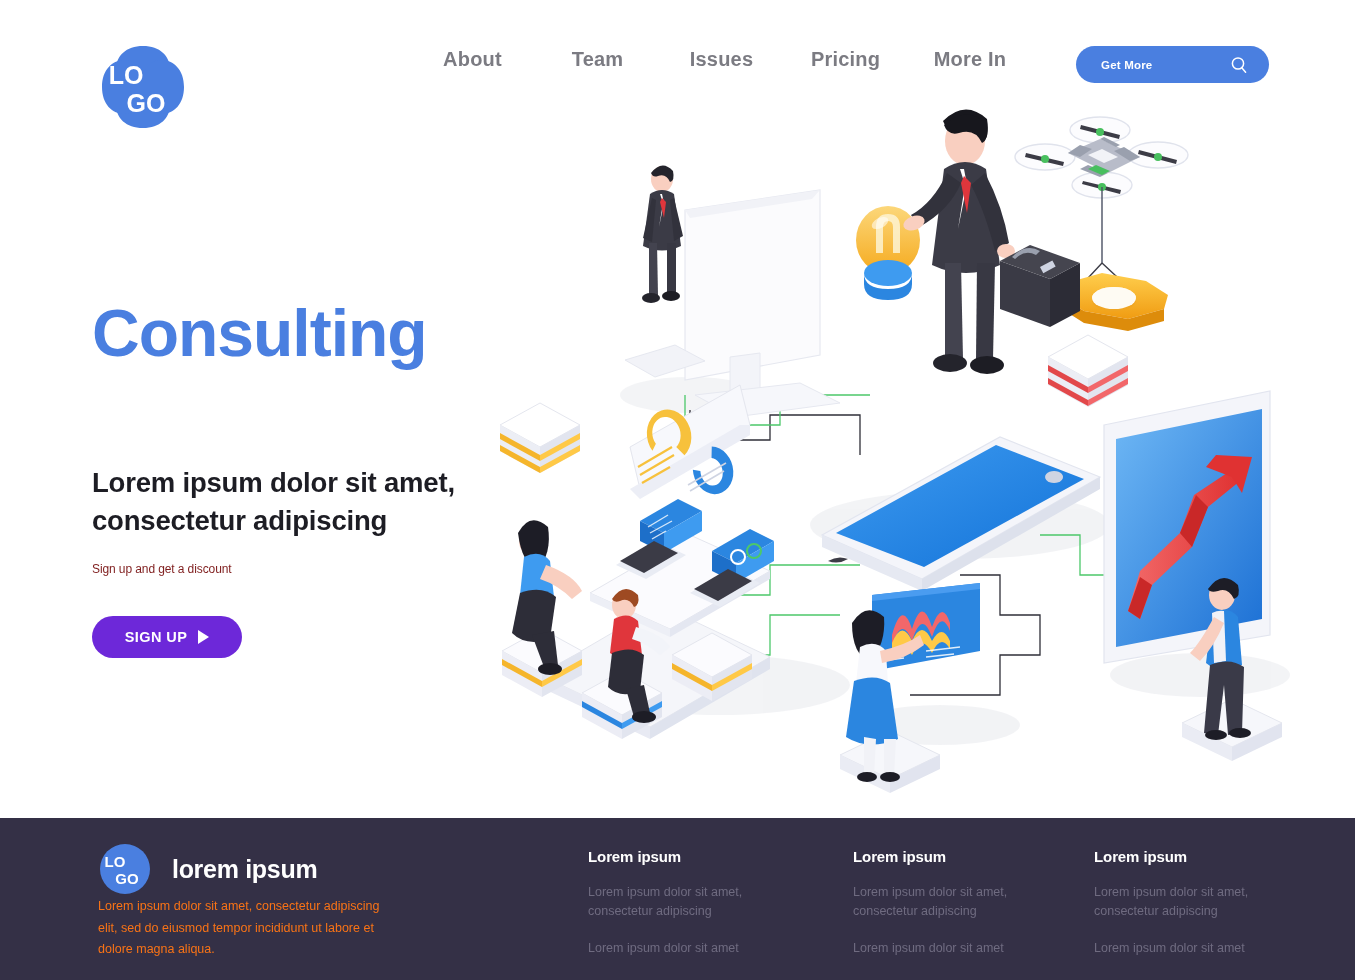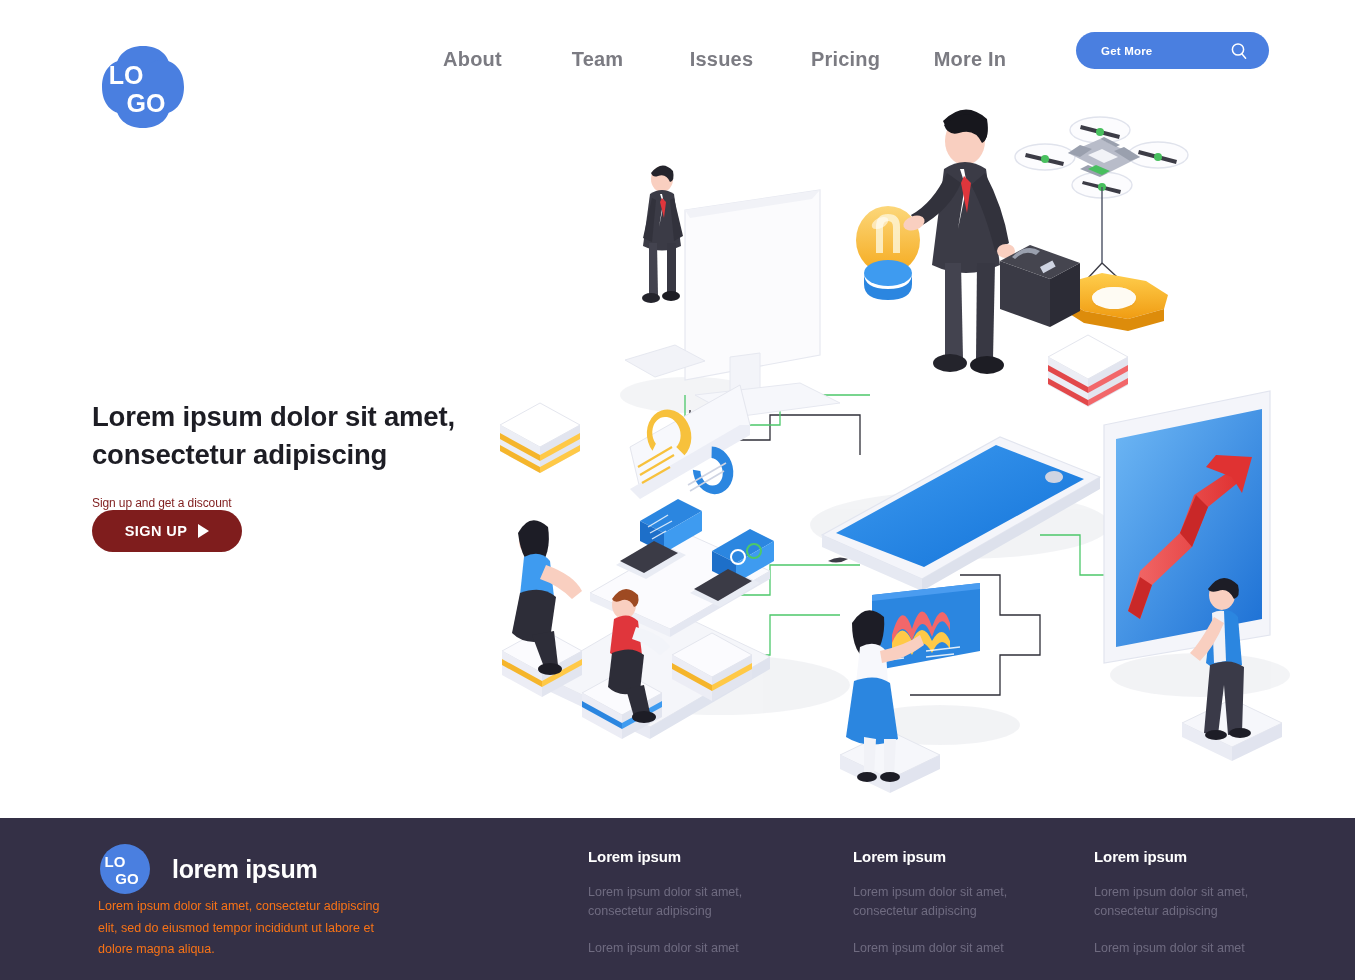--- a/index.html
+++ b/index.html
@@ -29,21 +29,21 @@
     letter-spacing:.2px;cursor:pointer;
     padding:0 0;text-align:center;
   }
   .nav-item:nth-child(1){width:125px;}
   .nav-item:nth-child(2){width:125px;}
   .nav-item:nth-child(3){width:123px;}
   .nav-item:nth-child(4){width:125px;}
   .nav-item:nth-child(5){width:124px;}
 
   .cta-btn{
-    position:absolute;left:1076px;top:32px;width:193px;height:37px;
+    position:absolute;left:1076px;top:46px;width:193px;height:37px;
     background:#4a7fe0;border-radius:19px;border:none;cursor:pointer;
     display:flex;align-items:center;
   }
   .cta-label{
     color:#fff;font-size:11.5px;font-weight:700;margin-left:25px;letter-spacing:.2px;
   }
   .cta-search{position:absolute;right:20px;top:9px;}
 
   
   .hero{position:absolute;left:92px;top:300px;width:480px;}
@@ -53,21 +53,21 @@
   }
   .hero-sub{
     margin-top:98px;color:#1d1d24;font-size:27.5px;font-weight:700;
     line-height:1.38;max-width:380px;letter-spacing:-.2px;
   }
   .hero-desc{
     margin-top:22px;color:#7f1d1d;font-size:12px;font-weight:400;
     letter-spacing:-.1px;
   }
   .signup-btn{
-    width:150px;height:42px;background:#7f1d1d;
+    margin-top:40px;width:150px;height:42px;background:#6d28d9;
     border:none;border-radius:21px;cursor:pointer;
     display:flex;align-items:center;justify-content:center;gap:11px;
   }
   .signup-label{color:#fff;font-size:14.5px;font-weight:700;letter-spacing:.4px;}
   .signup-play{
     width:0;height:0;border-left:11px solid #fff;
     border-top:7px solid transparent;border-bottom:7px solid transparent;
   }
 
   
@@ -125,20 +125,21 @@
     <button class="cta-btn">
       <span class="cta-label">Get More</span>
       <svg class="cta-search" width="20" height="20" viewBox="0 0 20 20">
         <circle cx="9" cy="8.5" r="5.6" fill="none" stroke="#ffffff" stroke-width="1.5"></circle>
         <line x1="12.6" y1="12.6" x2="16.6" y2="17.2" stroke="#ffffff" stroke-width="1.5" stroke-linecap="round"></line>
       </svg>
     </button>
   </div>
 
   <div class="hero">
+    <h1 class="hero-title">Consulting</h1>
     <h2 class="hero-sub">Lorem ipsum dolor sit amet, consectetur adipiscing</h2>
     <p class="hero-desc">Sign up and get a discount</p>
     <button class="signup-btn">
       <span class="signup-label">SIGN UP</span>
       <span class="signup-play"></span>
     </button>
   </div>
 
   <div class="illus">
     <svg width="900" height="720" viewBox="0 0 900 720">

